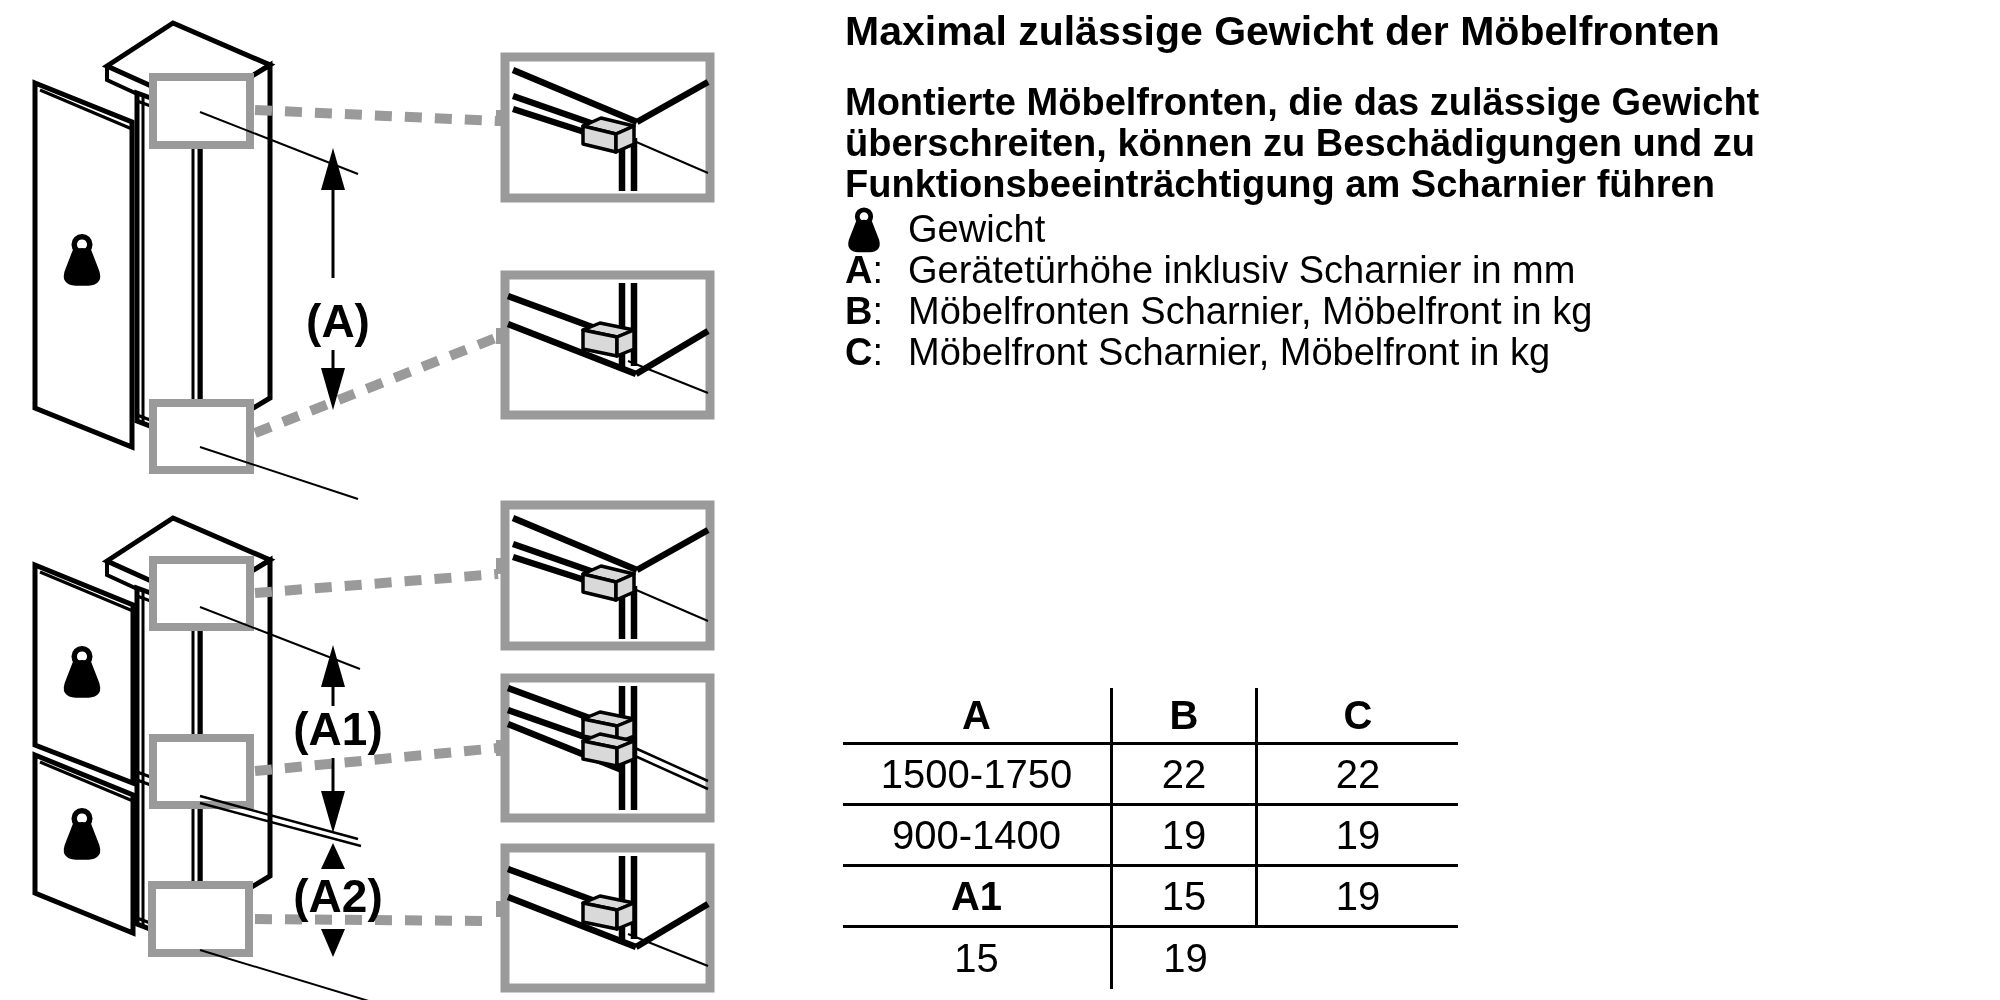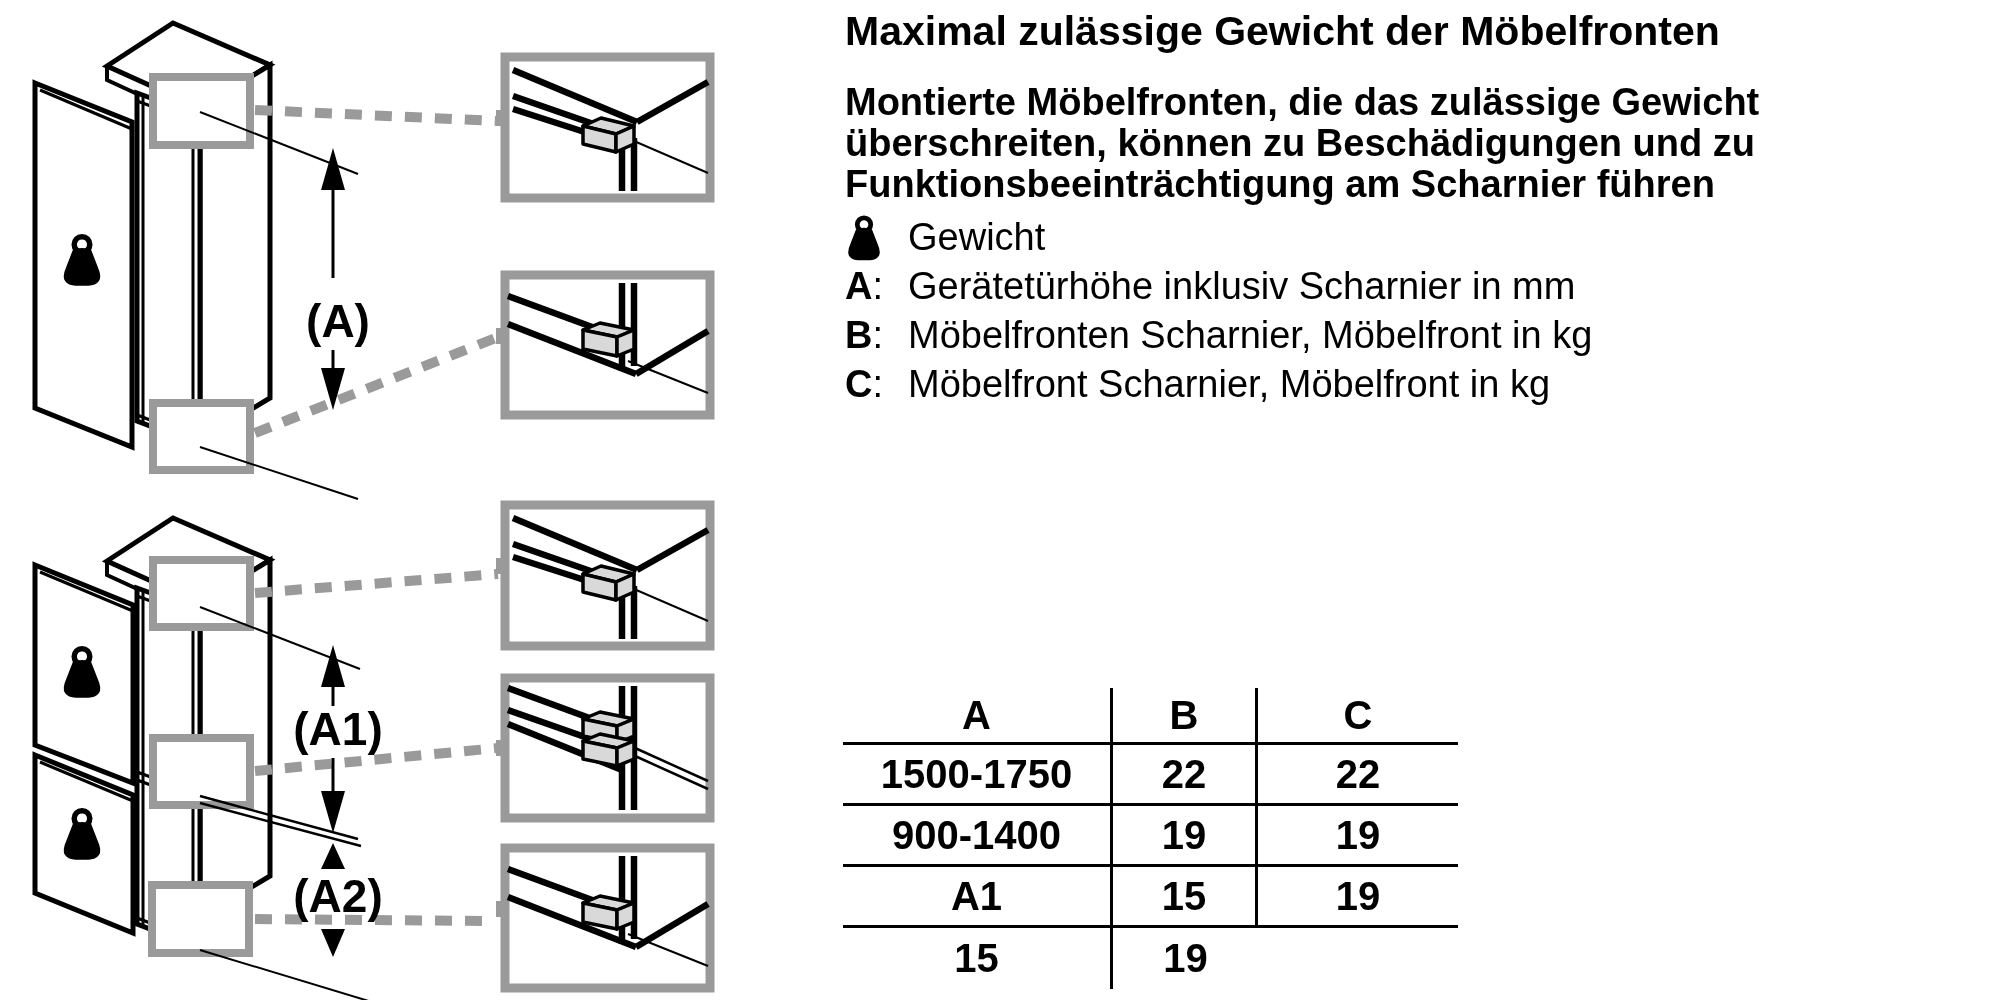--- a/index.html
+++ b/index.html
@@ -17,28 +17,28 @@
   .frame{fill:#fff;stroke:var(--gray);}
   .tab{fill:var(--gray);stroke:none;}
   .dash{stroke:var(--gray);fill:none;stroke-width:10;stroke-dasharray:17 13;}
   .hinge{fill:var(--hinge);stroke:var(--ink);stroke-width:3.5;stroke-linejoin:round;}
   .arrow{fill:var(--ink);stroke:none;}
   .dimtext{font:bold 46px "Liberation Sans",sans-serif;fill:var(--ink);text-anchor:middle;}
   
   .title{position:absolute;left:845px;top:8px;margin:0;font-size:41px;font-weight:bold;white-space:nowrap;}
   .para{position:absolute;left:845px;top:82px;margin:0;width:1000px;font-size:38px;line-height:41px;font-weight:bold;}
   .legend{position:absolute;left:845px;top:209px;font-size:38px;line-height:41px;}
-  .legrow{display:grid;grid-template-columns:63px auto;height:41px;align-items:center;margin-top:8px;}
+  .legrow{display:grid;grid-template-columns:63px auto;height:41px;align-items:center;}
   .legrow .ic{height:41px;display:flex;align-items:center;}
   .lkey{font-weight:bold;}
   .ltext{white-space:nowrap;}
   
   .wtable{position:absolute;left:843px;top:688px;display:grid;
           grid-template-columns:270px 145px 200px;grid-template-rows:57px 61px 61px 61px 61px;}
-  .tc{display:flex;align-items:center;justify-content:center;font-size:40px;font-weight:bold;}
+  .tc{display:flex;align-items:center;justify-content:center;font-size:40px;}
   .th{font-weight:bold;}
   .b{font-weight:bold;}
   .vb{border-right:3px solid var(--ink);}
   .hb{border-bottom:3px solid var(--ink);}
 </style>
 </head>
 <body>
 
 <div class="page">
 

